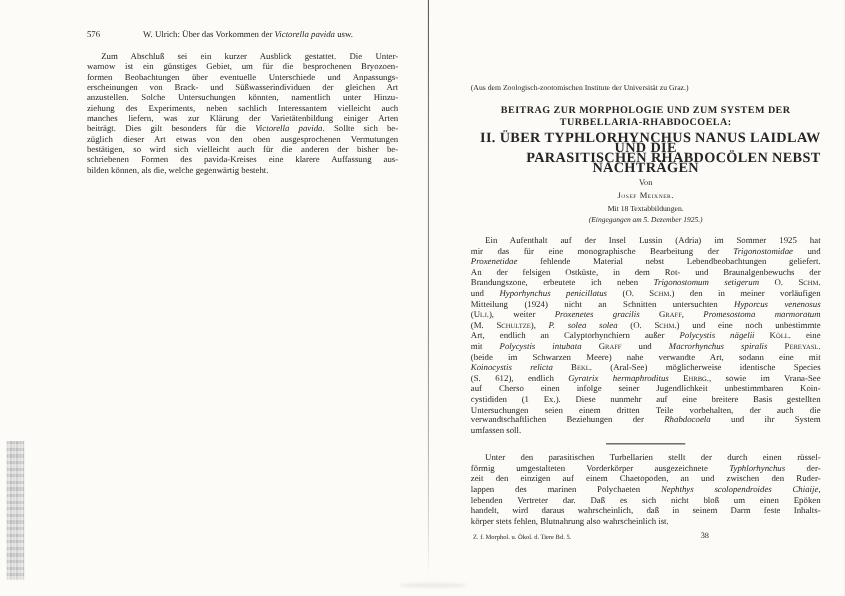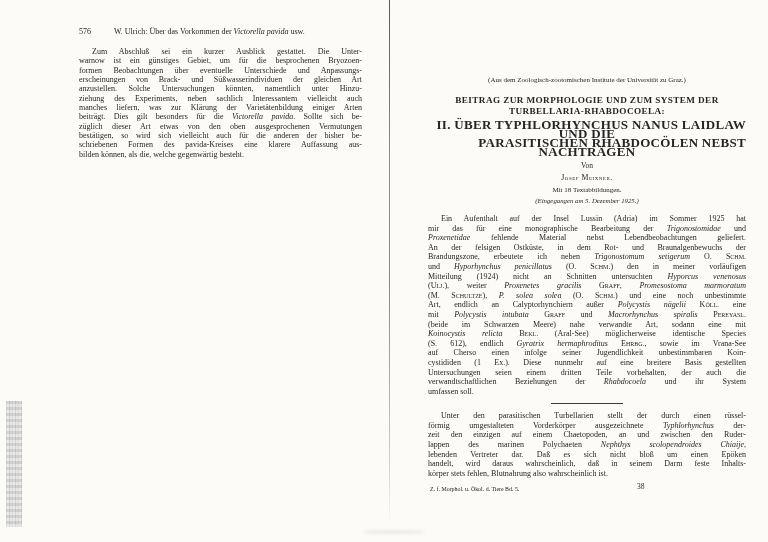--- a/index.html
+++ b/index.html
@@ -31,25 +31,25 @@
   }
   
   .sc{font-variant:small-caps;}
   .lines .ln{text-align:justify;text-align-last:justify;white-space:normal;}
   .lines .ln:last-child{text-align-last:left;}
   .para .ln:first-child{text-indent:13px;}
   .centerlines .ln{text-align:right;text-align-last:center !important;text-indent:0 !important;}
   
   .left-page{position:absolute;left:79px;top:27px;width:283px;}
   .lp-header{display:flex;font-size:8px;line-height:9px;}
-  .lp-header .pageno{margin-right:23px;}
+  .lp-header .pageno{margin-right:39px;}
   .lp-body{margin-top:11px;font-size:8px;line-height:9.35px;}
   
   .right-page{position:absolute;left:428px;top:76px;width:318px;}
-  .institute{text-align:center;font-size:7px;line-height:8px;}
+  .institute{text-align:left;font-size:7px;line-height:8px;}
   .title{margin-top:11px;font-weight:bold;font-size:9.2px;line-height:11px;letter-spacing:.4px;}
   .subtitle{margin-top:3px;font-weight:bold;font-size:13px;line-height:9px;letter-spacing:.3px;}
   .von{text-align:center;margin-top:6px;font-size:7.5px;line-height:8px;}
   .author{text-align:center;margin-top:4px;font-size:7.8px;line-height:8px;font-variant:small-caps;letter-spacing:.5px;}
   .figs{text-align:center;margin-top:4px;font-size:7px;line-height:8px;}
   .received{text-align:center;margin-top:3px;font-size:6.8px;line-height:8px;font-style:italic;}
   .para1{margin-top:9px;font-size:8px;line-height:9.6px;}
   .rule{width:72px;margin:7px auto 0;height:0;border-top:1px solid #3a3a3a;}
   .para2{margin-top:7px;font-size:8px;line-height:9.6px;}
   .rp-footer{position:absolute;left:430px;top:485px;width:316px;height:12px;font-size:5.9px;line-height:8px;}

